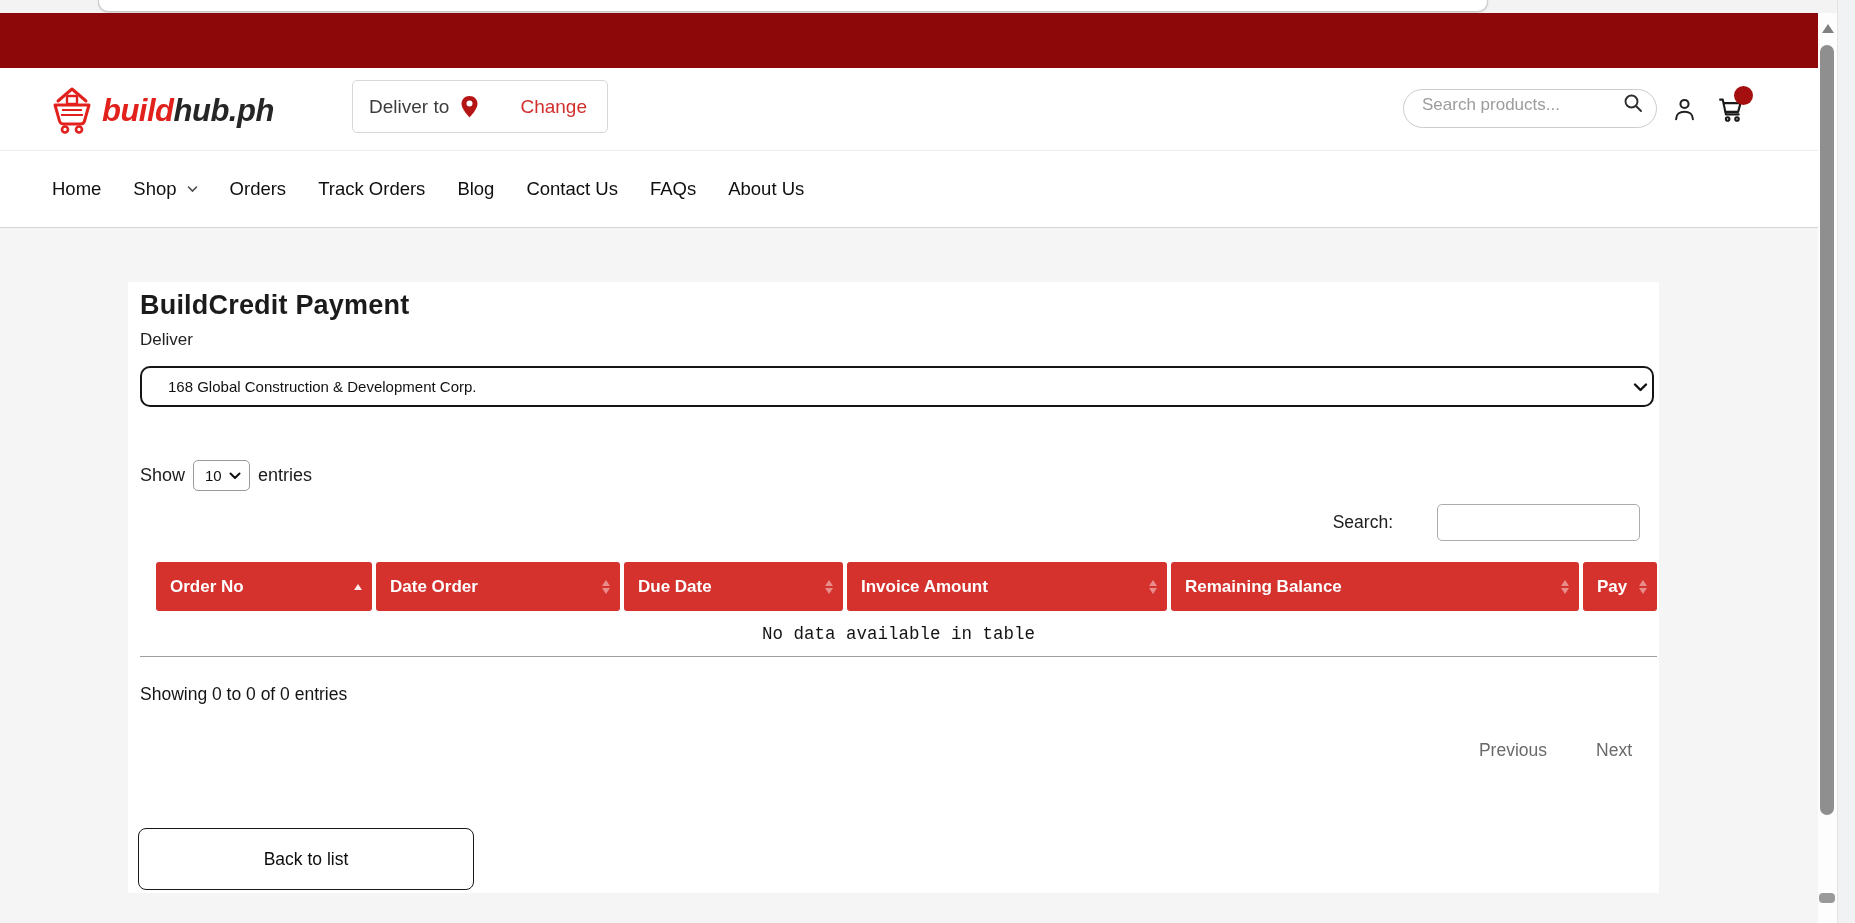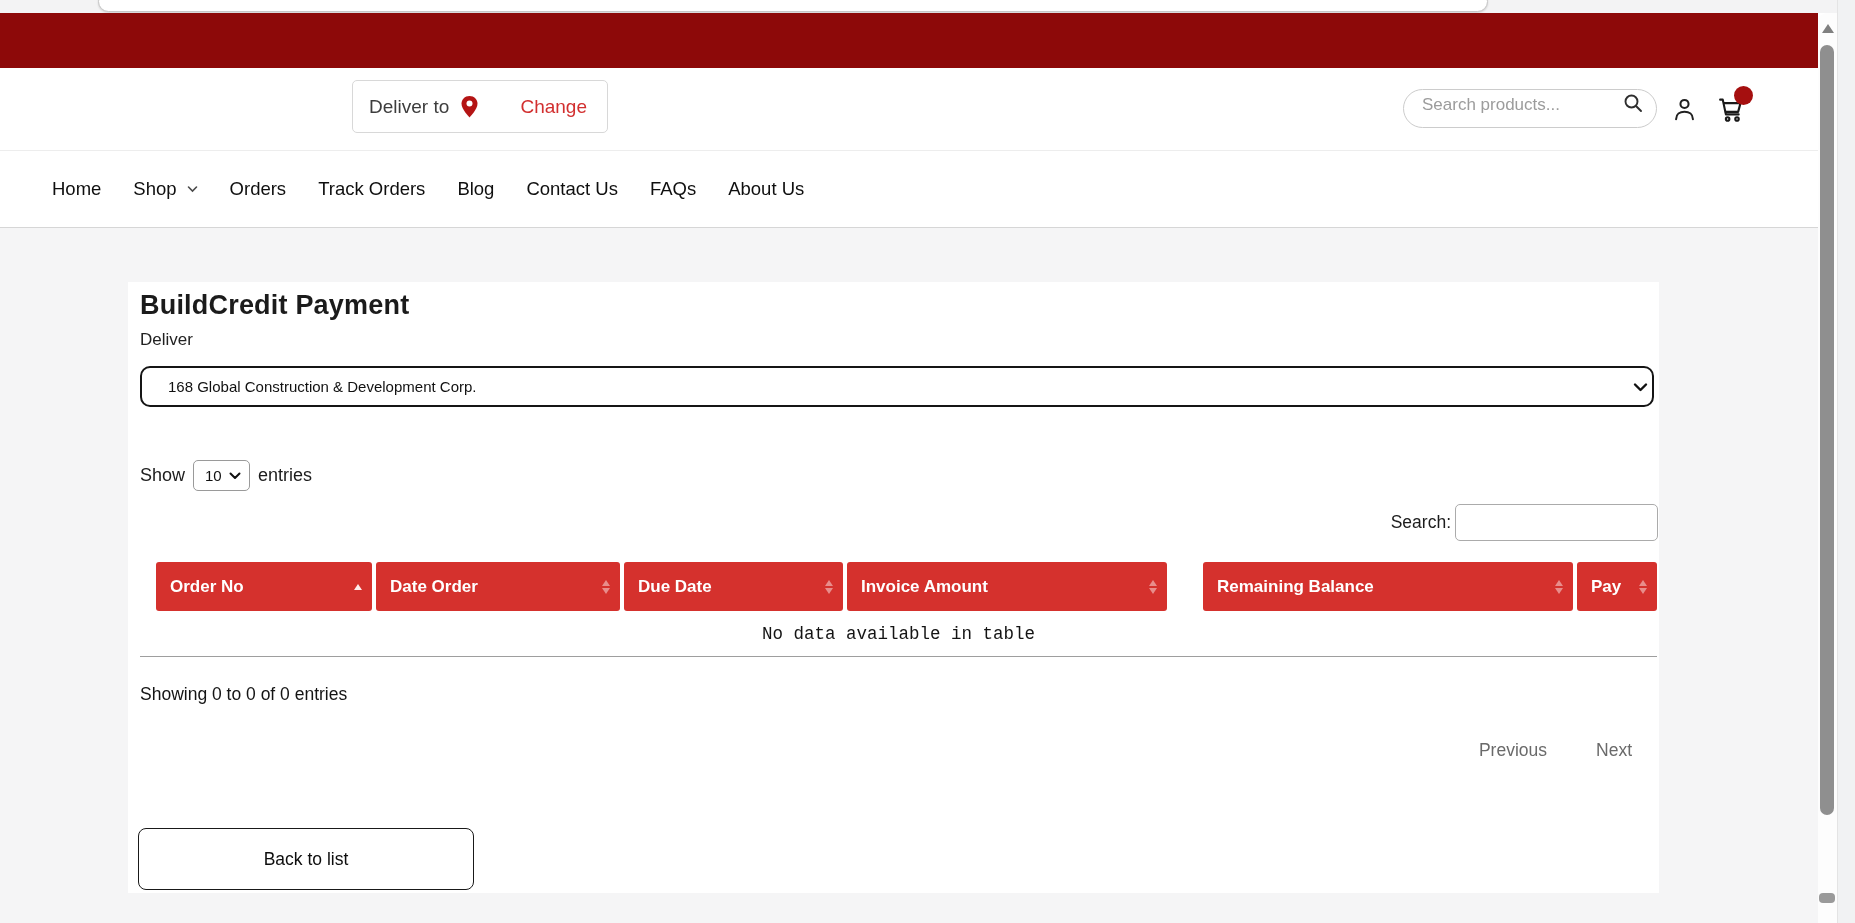--- a/index.html
+++ b/index.html
@@ -60,33 +60,33 @@
                      display:flex; align-items:center; padding:0 4px 0 26px; cursor:pointer; }
   .customer-select .sel-text { font-size:15px; color:#111; }
   .customer-select .chev { margin-left:auto; display:flex; }
 
   .length-row { position:absolute; left:12px; top:178px; display:flex; align-items:center; font-size:18px; color:#1c1c1c; }
   .length-select { width:57px; height:31px; border:1px solid #9a9a9a; border-radius:5px;
                    margin:0 8px; display:flex; align-items:center; padding:0 8px 0 11px;
                    font-size:15px; color:#111; cursor:pointer; background:#fff; }
   .length-select .chev { margin-left:auto; display:flex; }
 
-  .filter-row { position:absolute; right:1px; top:222px; display:flex; align-items:center; }
+  .filter-row { position:absolute; right:19px; top:222px; display:flex; align-items:center;gap:40px; }
   .filter-label { font-size:17.5px; color:#1c1c1c; margin-right:4px; }
   .filter-input { width:203px; height:37px; border:1px solid #ababab; border-radius:5px;
                   font-size:16px; padding:0 10px; outline:none; background:#fff;
                   font-family:"Liberation Sans", sans-serif; }
 
   .thead { position:absolute; left:28px; right:2px; top:280px; height:49px; display:flex; }
   .th { background:#d5312d; border-radius:3px; color:#fff; font-weight:700; font-size:17px;
         display:flex; align-items:center; padding-left:14px; position:relative;
         margin-right:4px; cursor:pointer; }
   .th:last-child { margin-right:0; }
   .c0 { width:216px; } .c1 { width:244px; } .c2 { width:219px; }
-  .c3 { width:320px; } .c4 { width:370px;margin-left:32px; } .c5 { flex:1; }
+  .c3 { width:320px; } .c4 { width:408px; } .c5 { flex:1; }
   .sort { position:absolute; right:10px; top:50%; transform:translateY(-50%);
           display:flex; flex-direction:column; align-items:center; gap:2px; }
   .tri-up { width:0; height:0; border-left:4.5px solid transparent; border-right:4.5px solid transparent;
             border-bottom:6px solid rgba(255,255,255,.45); }
   .tri-down { width:0; height:0; border-left:4.5px solid transparent; border-right:4.5px solid transparent;
               border-top:6px solid rgba(255,255,255,.45); }
   .sorted .tri-up { border-bottom-color:#ffecec; }
 
   .empty-row { position:absolute; left:12px; right:2px; top:329px; height:46px;
                border-bottom:1px solid #9e9e9e; display:flex; align-items:center; justify-content:center;font-family:Liberation Mono, monospace; }
@@ -119,20 +119,33 @@
 <body>
 
 <div class="chrome-strip">
   <div class="address-bar"></div>
 </div>
 <div class="green-indicator"></div>
 
 <div class="topbar"></div>
 
 <div class="header">
+  <div class="logo">
+    <span>
+      <svg width="48" height="52" viewBox="0 0 48 52" fill="none">
+        <path d="M10 18 L24 6 L38 18" stroke="#e2211c" stroke-width="3" stroke-linecap="round" stroke-linejoin="round"></path>
+        <rect x="19" y="13" width="10" height="8" rx="1" stroke="#e2211c" stroke-width="2.4"></rect>
+        <path d="M7 22 h34 l-4.5 16 a4 4 0 0 1 -3.9 3 H15.4 a4 4 0 0 1 -3.9 -3 Z" stroke="#e2211c" stroke-width="3" stroke-linejoin="round"></path>
+        <path d="M14 27 h20 M13 32 h22" stroke="#e2211c" stroke-width="2"></path>
+        <circle cx="17" cy="46.5" r="3" stroke="#e2211c" stroke-width="2.6"></circle>
+        <circle cx="31" cy="46.5" r="3" stroke="#e2211c" stroke-width="2.6"></circle>
+      </svg>
+    </span>
+    <span class="logo-text"><span class="logo-build">build</span><span class="logo-hub">hub.ph</span></span>
+  </div>
 
   <div class="deliver-box">
     <span class="deliver-label">Deliver to</span>
     <span class="deliver-pin">
       <svg width="19" height="24" viewBox="0 0 19 24">
         <path d="M9.5 1 C4.8 1 1.5 4.4 1.5 8.8 c0 5.6 8 13.7 8 13.7 s8 -8.1 8 -13.7 C17.5 4.4 14.2 1 9.5 1 Z" fill="#b41414"></path>
         <circle cx="9.5" cy="8.6" r="3" fill="#ffffff"></circle>
       </svg>
     </span>
     <span class="deliver-change">Change</span>

